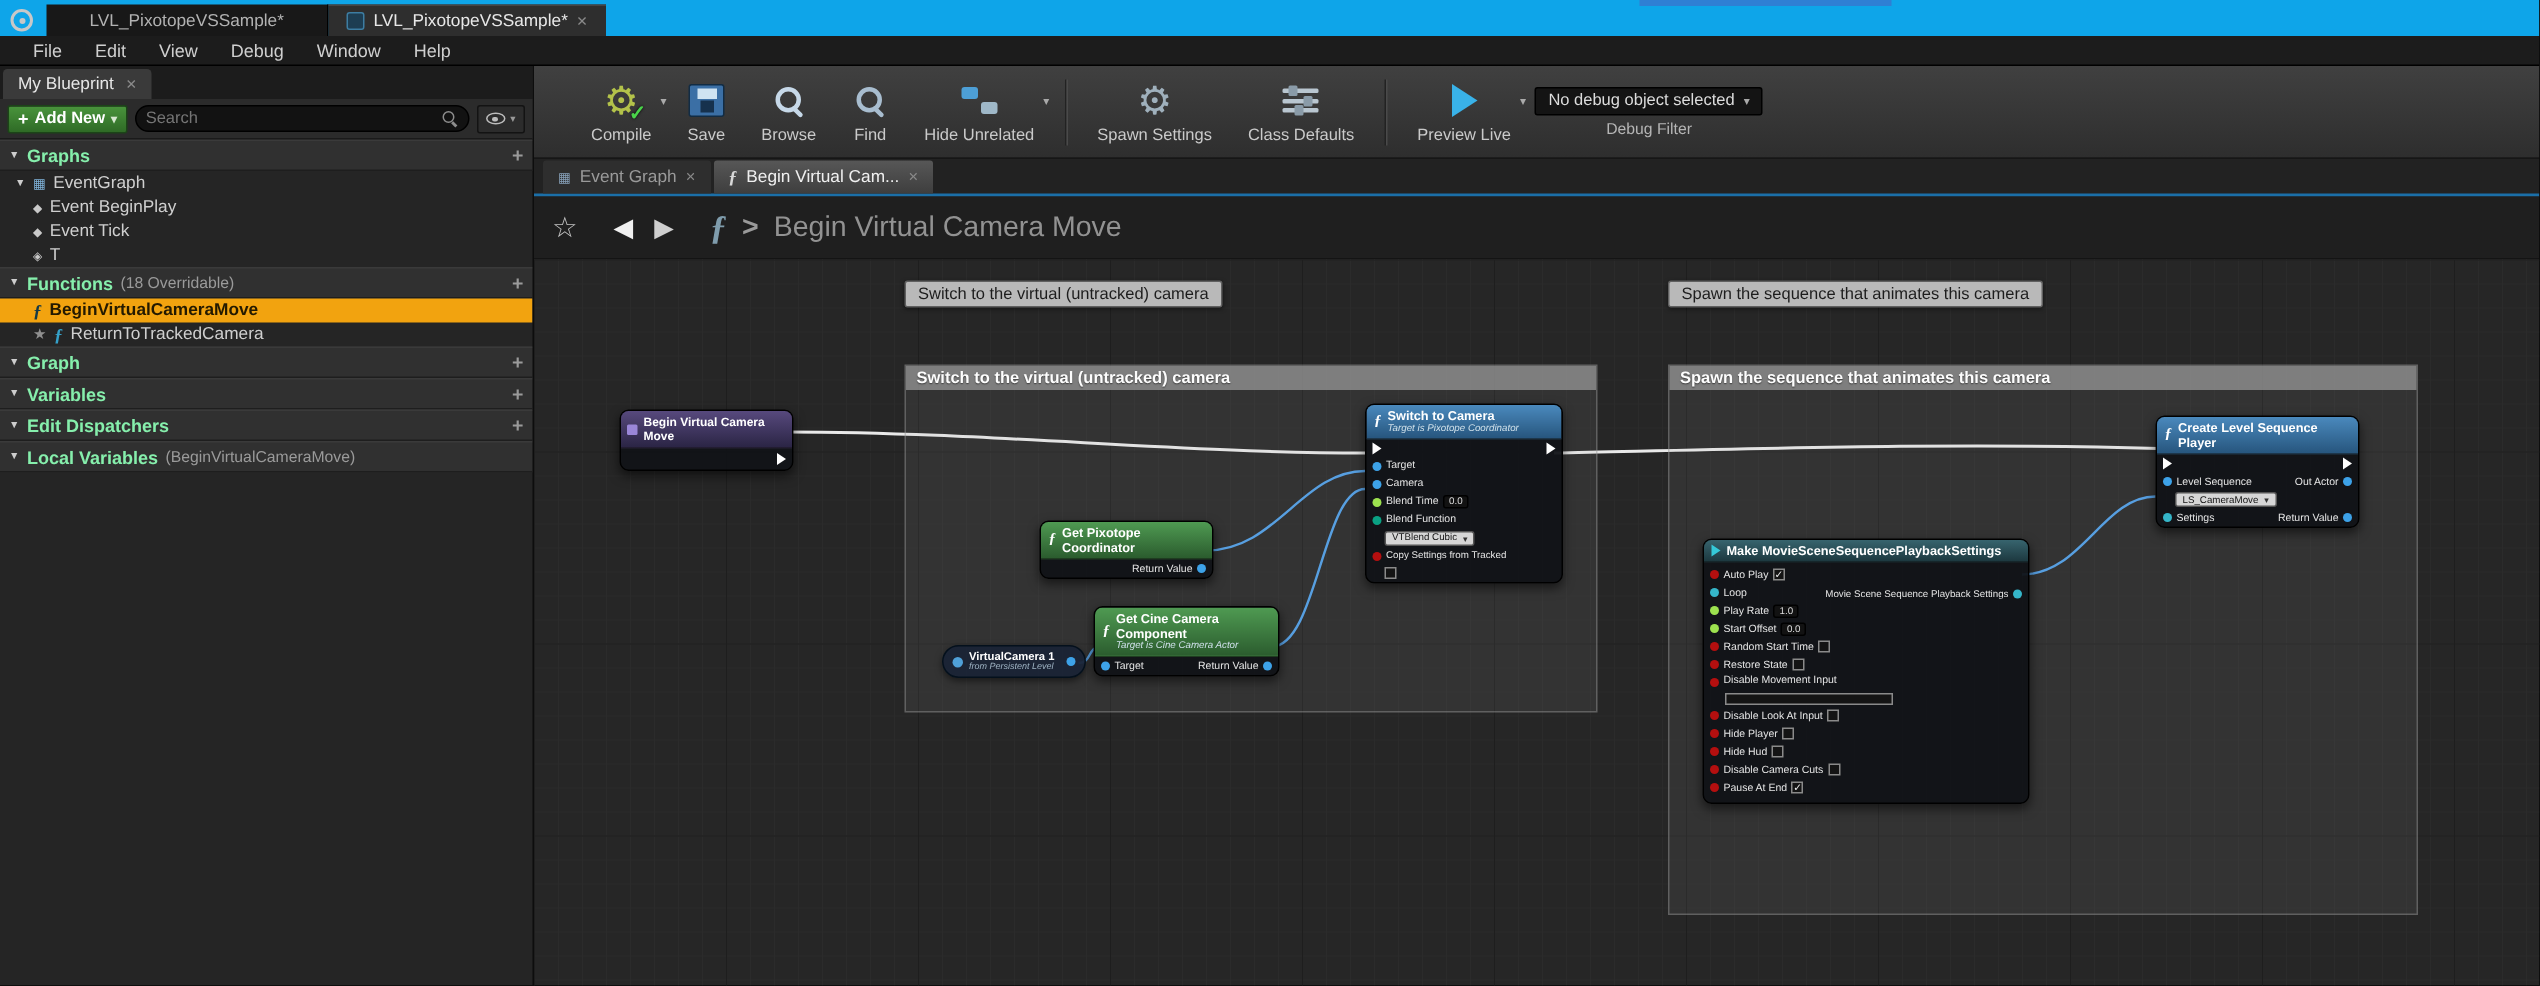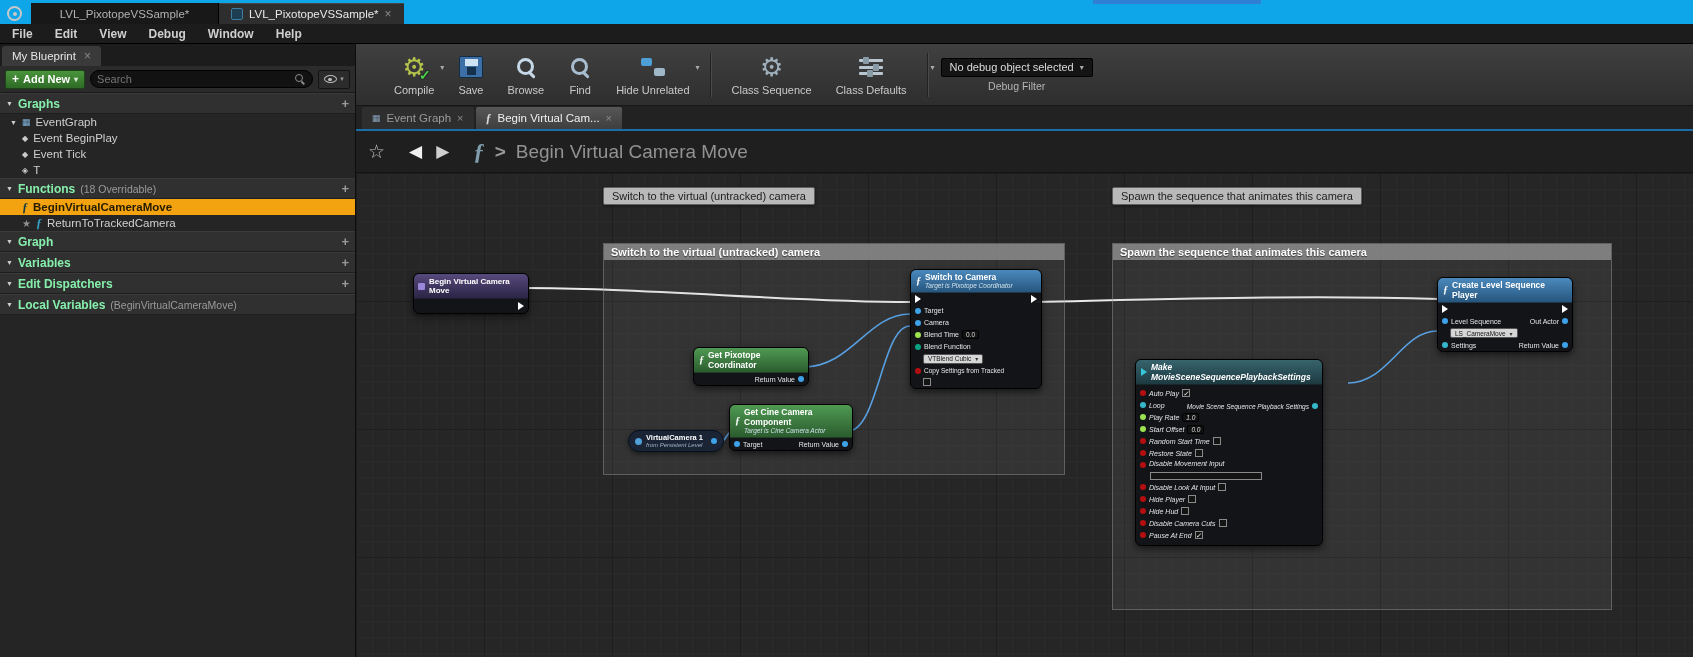--- a/index.html
+++ b/index.html
@@ -12,21 +12,21 @@
   .ue-logo { width:15px; height:15px; border:2px solid #c8c8c8; border-radius:50%; margin:0 9px 3px 7px; position:relative; flex:none; }
   .ue-logo::after { content:""; position:absolute; left:3.5px; top:3.5px; width:4px; height:4px; background:#c8c8c8; border-radius:50%; }
   .wtab { height:21px; display:flex; align-items:center; gap:6px; padding:0 12px; font-size:11.5px; white-space:nowrap; }
   .wtab.level { background:#181818; color:#b2b2b2; border-right:1px solid #000; width:188px; justify-content:center; }
   .wtab.bp { background:#2e2e2e; color:#e8e8e8; border-top:1px solid #454545; }
   .bp-icon { width:12px; height:12px; background:#1d3d52; border:1px solid #3d7da2; border-radius:2px; flex:none; }
   .tclose { color:#8a8a8a; font-size:12px; line-height:1; }
   .blue-artifact { position:absolute; left:1093px; top:0; width:168px; height:4px; background:#2f7fd4; }
 
   
-  .menubar { height:20px; background:#1c1c1c; border-bottom:1px solid #000; display:flex; align-items:center; padding-left:1px;font-weight:bold; }
+  .menubar { height:20px; background:#1c1c1c; border-bottom:1px solid #000; display:flex; align-items:center; padding-left:11px; }
   .mitem { font-size:12px; color:#cfcfcf; padding:0 11px; height:100%; display:flex; align-items:center; }
 
   
   .main { display:flex; height:613px; }
 
   
   .sidebar { width:356px; background:#252525; border-right:1px solid #0d0d0d; display:flex; flex-direction:column; flex:none; }
   .sb-tabstrip { height:22px; background:#1c1c1c; display:flex; align-items:flex-end; padding-left:2px; }
   .sb-tab { background:#3a3a3a; border-radius:3px 3px 0 0; height:20px; display:flex; align-items:center; gap:8px; padding:0 10px; font-size:11.5px; color:#e6e6e6; }
   .sb-controls { height:27px; background:#2b2b2b; display:flex; align-items:center; padding:0 5px; gap:5px; border-bottom:1px solid #1a1a1a; }
@@ -311,33 +311,39 @@
               <span class="hideunrel"></span>
             </div>
           <span class="tlabel">Hide Unrelated</span>
         </div>
         <span class="tcaret">▾</span>
         <div class="tsep"></div>
         <div class="tbtn">
           <div class="ticon">
               <span class="gear-big g-gray">⚙</span>
             </div>
-          <span class="tlabel">Class Sequence</span>
+          <span class="tlabel">Spawn Settings</span>
         </div>
         <div class="tbtn">
           <div class="ticon">
               <span class="sliders">
                 <i></i>
                 <i></i>
                 <i></i>
               </span>
             </div>
           <span class="tlabel">Class Defaults</span>
         </div>
         <div class="tsep"></div>
+        <div class="tbtn">
+          <div class="ticon">
+              <span class="playtri"></span>
+            </div>
+          <span class="tlabel">Preview Live</span>
+        </div>
         <span class="tcaret">▾</span>
         <div class="debuggroup">
           <div class="debugbtn">
             <span>No debug object selected</span>
             <span class="car">▾</span>
           </div>
           <span class="debuglabel">Debug Filter</span>
         </div>
       </div>
 
@@ -473,21 +479,21 @@
           </div>
           <div class="prow">
             <span class="dot d-bool"></span>
             <span class="plabel" style="font-size:6.5px;">Copy Settings from Tracked</span>
           </div>
           <div class="prow" style="padding-left:12px; min-height:11px;">
             <span class="cb"></span>
           </div>
         </div>
 
-        <div class="node" style="left:779px; top:186px; width:188px;font-style:italic;">
+        <div class="node" style="left:779px; top:186px; width:218px;">
           <div class="nhdr hdr-teal">
             <span class="make-ic"></span>
             <span class="ntitle">Make MovieSceneSequencePlaybackSettings</span>
           </div>
           <div style="position:relative;">
             <div class="make-out">
               <span class="plabel">Movie Scene Sequence Playback Settings</span>
               <span class="dot d-struct"></span>
             </div>
             <div class="mleft">

